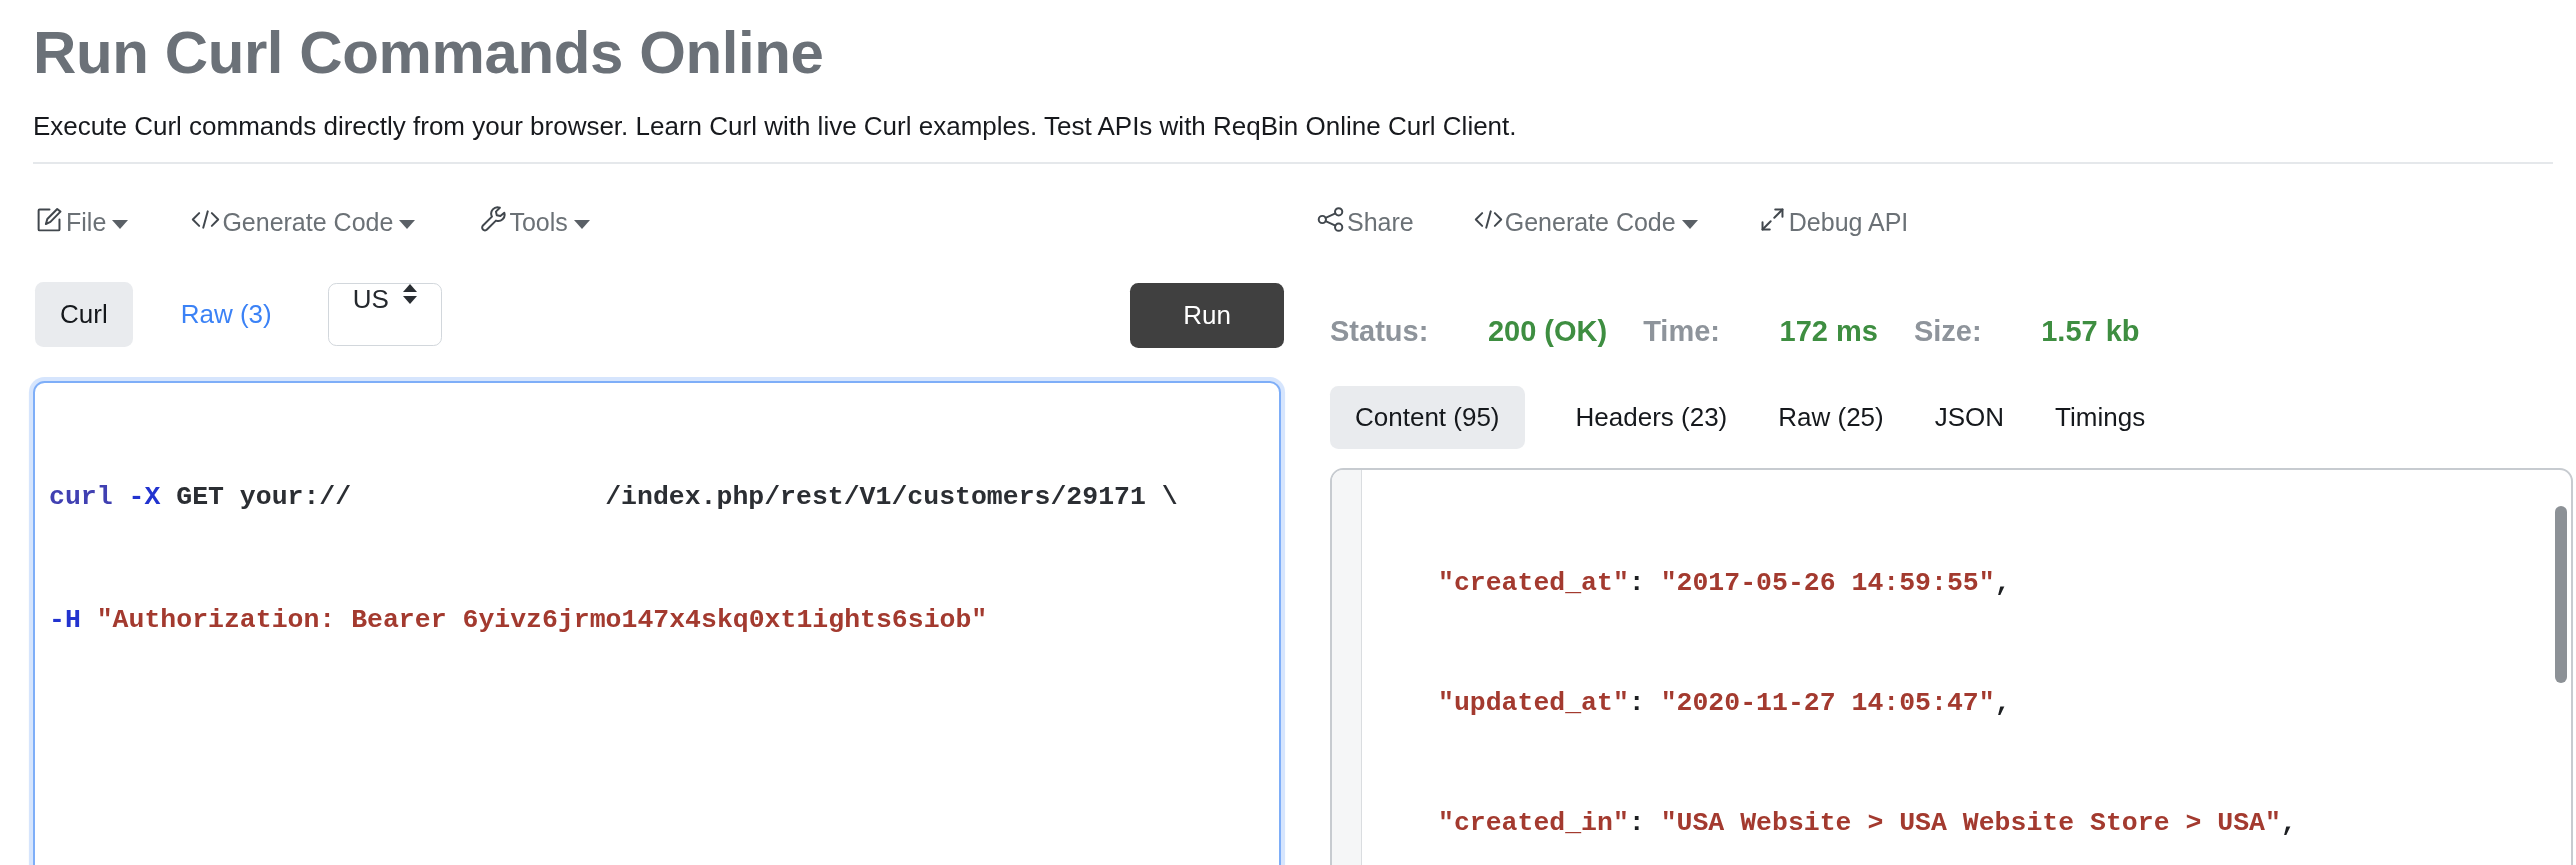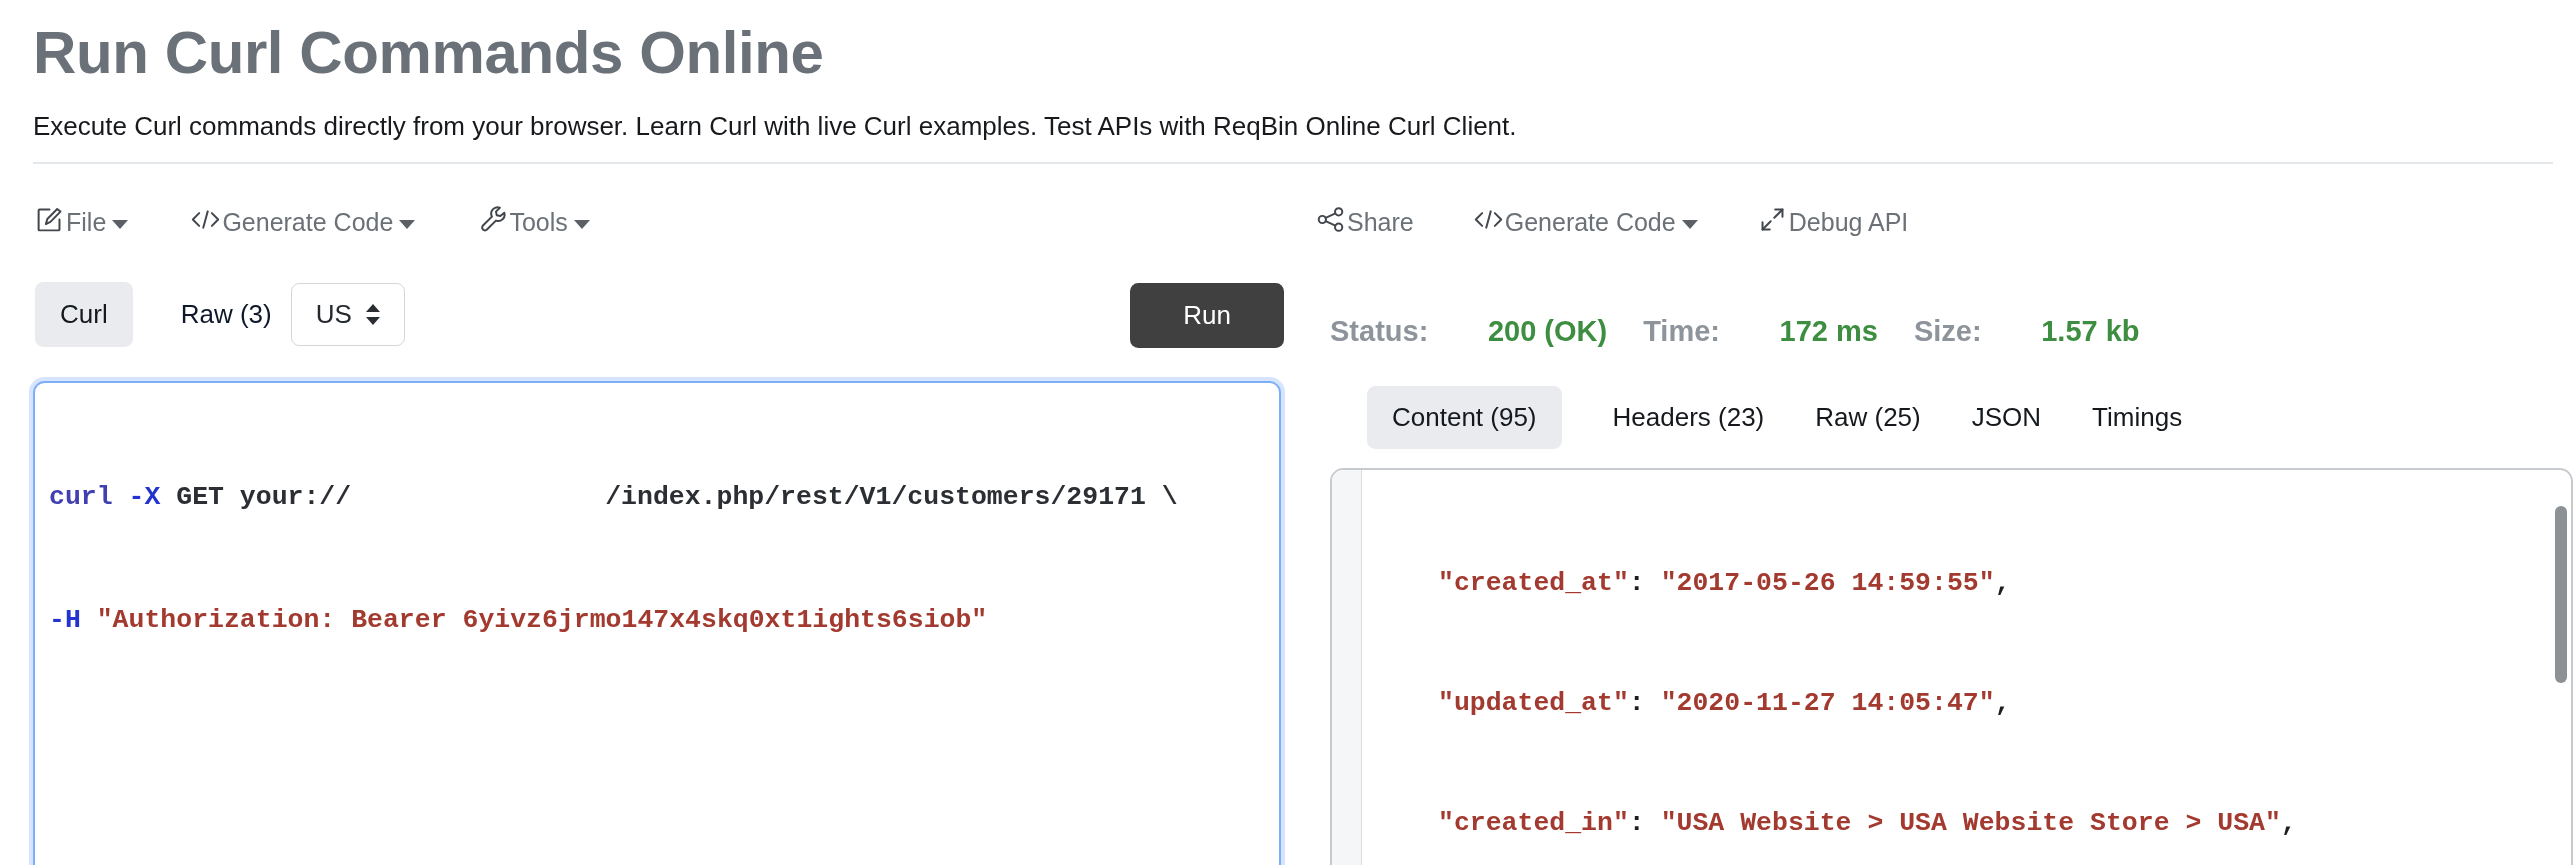--- a/index.html
+++ b/index.html
@@ -21,23 +21,23 @@
   .tb-item { display:flex; align-items:center; gap:2px; font-size:25px; color:#6b7176; cursor:pointer; }
   .tb-item svg { width:29px; height:29px; stroke:#41474d; fill:none; stroke-width:2.2;
     stroke-linecap:round; stroke-linejoin:round; }
   .caret { width:0; height:0; border-left:8.3px solid transparent; border-right:8.3px solid transparent;
     border-top:9px solid #5a6066; margin-left:4.1px; margin-top:4.1px; }
 
   
   .request-bar { position:absolute; left:35px; top:282px; height:65px; display:flex; align-items:center; }
   .tab-active { height:65px; padding:0 25px; border-radius:8.3px; background:#e9ebee;
     display:flex; align-items:center; font-size:26px; color:#15181c; cursor:pointer; }
-  .tab-plain { margin-left:48px; font-size:26px; color:#0f172a; cursor:pointer; }
-  .region-select { margin-left:19px; width:114px; height:63px; border:1.7px solid #d2d7dc; border-radius:8.3px;
-    display:flex; align-items:center; justify-content:center; gap:14px; font-size:26px; color:#25292e; cursor:pointer; background:#fff; }
+  .tab-plain { margin-left:48px; font-size:26px; color:#3b82f6; cursor:pointer; }
+  .region-select { margin-left:56px; width:114px; height:63px; border:1.7px solid #d2d7dc; border-radius:8.3px;
+    display:flex; align-items:flex-start; justify-content:center; gap:14px; font-size:26px; color:#25292e; cursor:pointer; background:#fff; }
   .updown { display:flex; flex-direction:column; gap:4.1px; }
   .updown i { display:block; width:0; height:0; border-left:7.5px solid transparent; border-right:7.5px solid transparent; }
   .updown .up { border-bottom:8.3px solid #2a2e33; }
   .updown .down { border-top:8.3px solid #2a2e33; }
 
   .run-button { position:absolute; left:1130px; top:283px; width:154px; height:65px; border:none;
     background:#404040; border-radius:8.3px; color:#fff; font-size:26px; font-family:"Liberation Sans", sans-serif;
     display:flex; align-items:center; justify-content:center; cursor:pointer; }
 
   .status-bar { position:absolute; left:1330px; top:283px; height:65px; display:flex; align-items:flex-end;
@@ -51,21 +51,21 @@
     box-shadow:0 0 0 4.1px rgba(120,170,250,0.30);
     padding:12.4px 14px; font-family:"Liberation Mono","DejaVu Sans Mono",monospace;
     font-size:26.5px; font-weight:700; line-height:41px; white-space:pre; overflow:hidden; }
   .kw-cmd { color:#4040b2; }
   .kw-flag { color:#2233cf; }
   .code-plain { color:#2b2e33; }
   .code-str { color:#a33a2f; }
   .gap-redacted { display:inline-block; width:254px; }
 
   
-  .response-tabs { position:absolute; left:1330px; top:386px; height:63px; display:flex; align-items:center;margin-left:37px; }
+  .response-tabs { position:absolute; left:1330px; top:386px; height:63px; display:flex; align-items:center; }
   .rtab-active { height:63px; padding:0 25px; border-radius:8.3px; background:#e9ebee;
     display:flex; align-items:center; font-size:26px; color:#15181c; cursor:pointer; }
   .rtab { margin-left:51px; font-size:26px; color:#15181c; cursor:pointer; }
 
   
   .response-panel { position:absolute; left:1330px; top:468px; width:1243px; height:514px;
     border:2.5px solid #c7cbd0; border-radius:13.3px; background:#fff; overflow:hidden; }
   .gutter { position:absolute; left:0; top:0; bottom:0; width:30px; background:#f5f6f7; border-right:1.7px solid #dadde0; }
   .resp-code { position:absolute; left:106px; top:13.3px; font-family:"Liberation Mono","DejaVu Sans Mono",monospace;
     font-size:26.5px; font-weight:700; line-height:40px; white-space:pre; }

